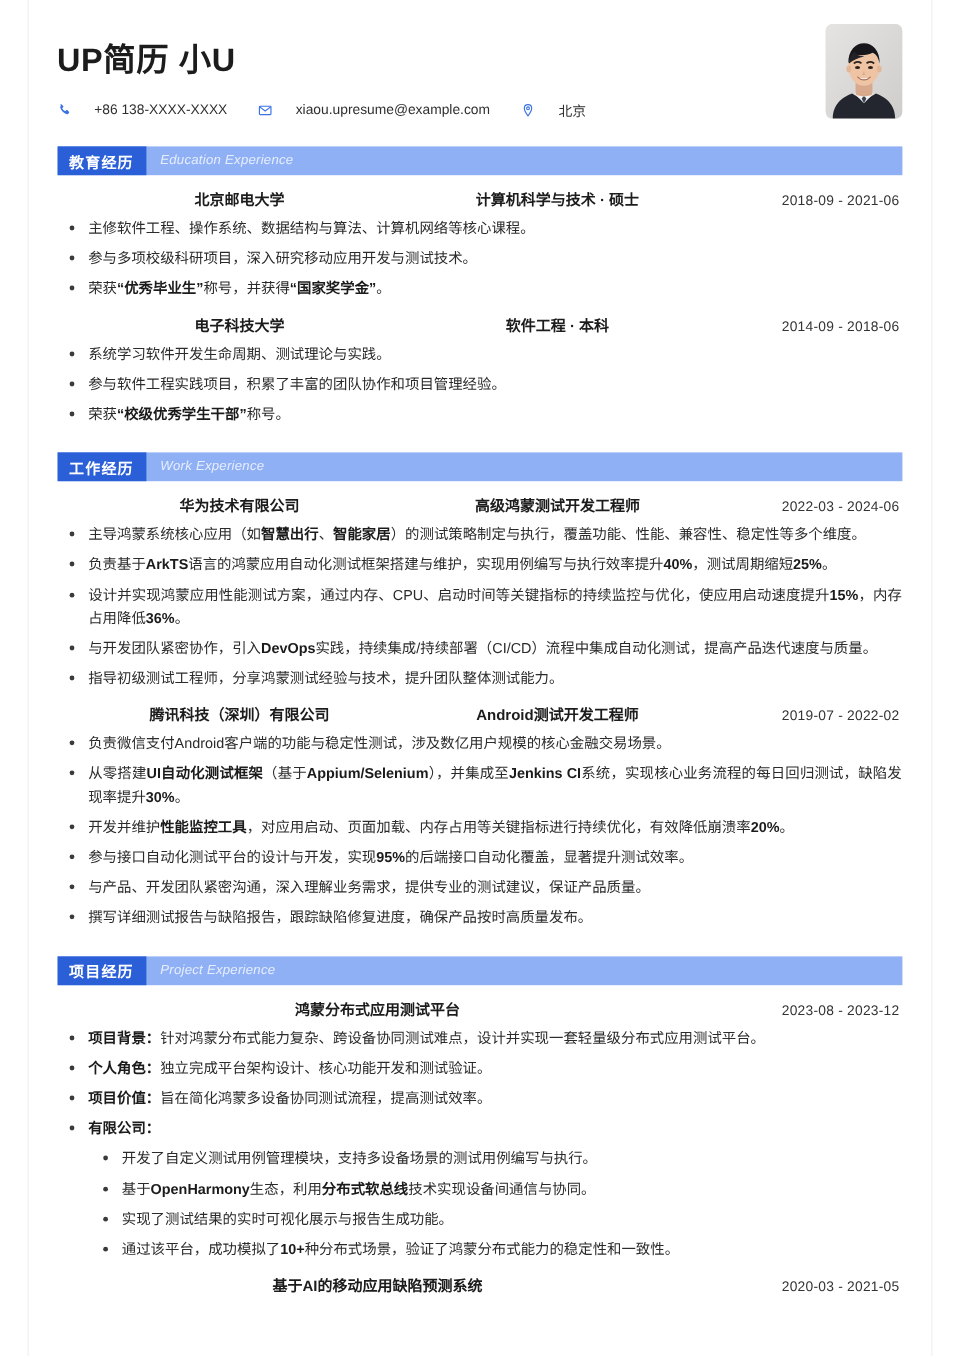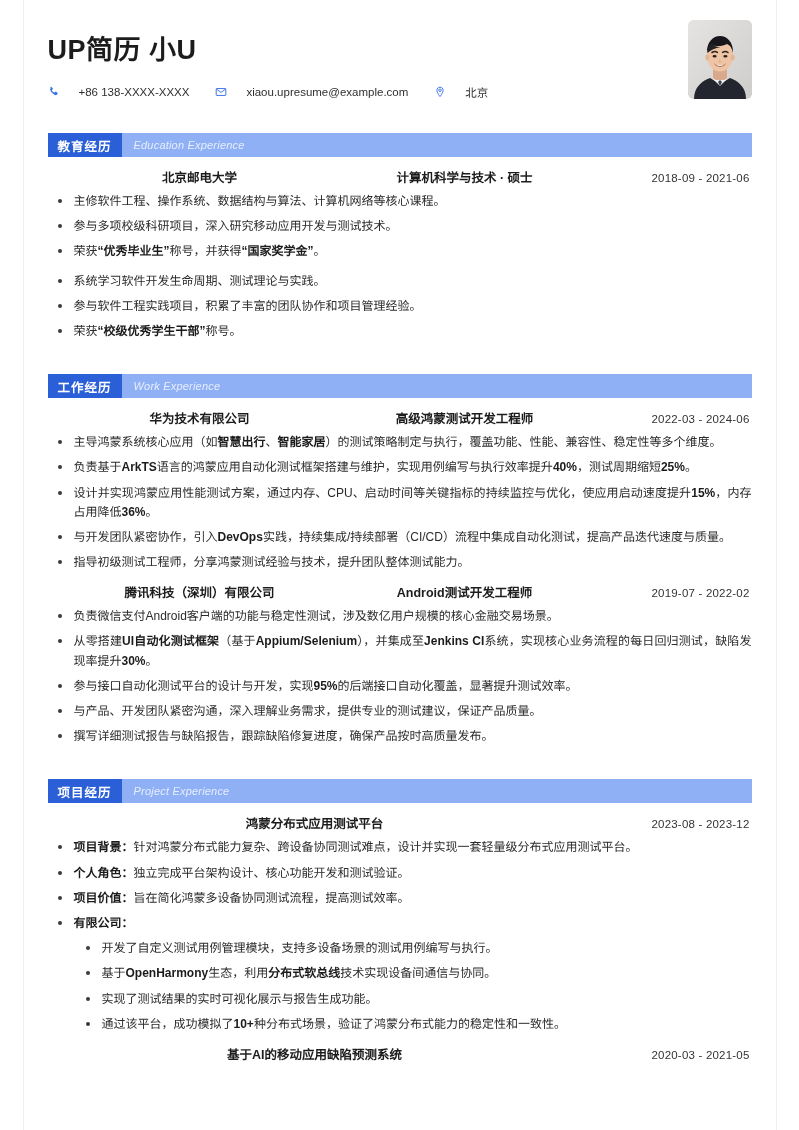--- a/index.html
+++ b/index.html
@@ -78,21 +78,21 @@
     right: 0;
     width: 64px;
     height: 79px;
     border-radius: 6px;
     overflow: hidden;
     background: #dcdcdc;
   }
   .avatar svg { display: block; width: 100%; height: 100%; }
 
   
-  .section { margin-top: 13px; }
+  .section { margin-top: 2px; }
   .sec-bar {
     display: flex;
     align-items: stretch;
     height: 24px;
     background: #8fb0f5;
     margin-bottom: 10px;
   }
   .sec-badge {
     background: #2a5fd8;
     color: #ffffff;
@@ -263,20 +263,25 @@
             <div class="eh-center">计算机科学与技术 · 硕士</div>
             <div class="eh-right">2018-09 - 2021-06</div>
           </div>
           <ul class="bl">
             <li>主修软件工程、操作系统、数据结构与算法、计算机网络等核心课程。</li>
             <li>参与多项校级科研项目，深入研究移动应用开发与测试技术。</li>
             <li>荣获<b>“优秀毕业生”</b>称号，并获得<b>“国家奖学金”</b>。</li>
           </ul>
         </div>
         <div class="entry">
+          <div class="entry-head">
+            <div class="eh-left">电子科技大学</div>
+            <div class="eh-center">软件工程 · 本科</div>
+            <div class="eh-right">2014-09 - 2018-06</div>
+          </div>
           <ul class="bl">
             <li>系统学习软件开发生命周期、测试理论与实践。</li>
             <li>参与软件工程实践项目，积累了丰富的团队协作和项目管理经验。</li>
             <li>荣获<b>“校级优秀学生干部”</b>称号。</li>
           </ul>
         </div>
         <div class="divider-space"></div>
       </div>
       <div class="section">
         <div class="sec-bar">
@@ -299,20 +304,21 @@
         </div>
         <div class="entry">
           <div class="entry-head">
             <div class="eh-left">腾讯科技（深圳）有限公司</div>
             <div class="eh-center">Android测试开发工程师</div>
             <div class="eh-right">2019-07 - 2022-02</div>
           </div>
           <ul class="bl">
             <li>负责微信支付Android客户端的功能与稳定性测试，涉及数亿用户规模的核心金融交易场景。</li>
             <li>从零搭建<b>UI自动化测试框架</b>（基于<b>Appium/Selenium</b>），并集成至<b>Jenkins CI</b>系统，实现核心业务流程的每日回归测试，缺陷发现率提升<b>30%</b>。</li>
+            <li>开发并维护<b>性能监控工具</b>，对应用启动、页面加载、内存占用等关键指标进行持续优化，有效降低崩溃率<b>20%</b>。</li>
             <li>参与接口自动化测试平台的设计与开发，实现<b>95%</b>的后端接口自动化覆盖，显著提升测试效率。</li>
             <li>与产品、开发团队紧密沟通，深入理解业务需求，提供专业的测试建议，保证产品质量。</li>
             <li>撰写详细测试报告与缺陷报告，跟踪缺陷修复进度，确保产品按时高质量发布。</li>
           </ul>
         </div>
         <div class="divider-space"></div>
       </div>
       <div class="section">
         <div class="sec-bar">
           <div class="sec-badge">项目经历</div>

